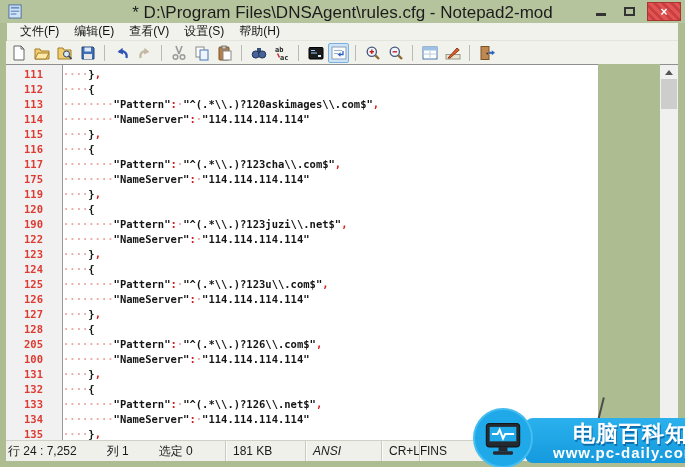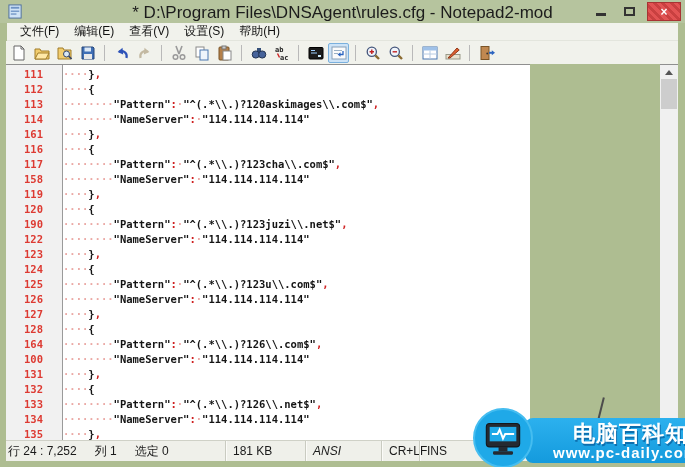--- a/index.html
+++ b/index.html
@@ -31,21 +31,21 @@
   
   .toolbar { position:absolute; left:1px; top:41px; width:683px; height:23px; background:#f1f2ec;
              display:flex; align-items:center; padding-left:6px; }
   .tb-btn { width:21px; height:20px; display:flex; align-items:center; justify-content:center;
             border:1px solid transparent; border-radius:2px; margin:16px 1px; }
   .tb-btn.pressed { background:#cde3f7; border-color:#7ab0de; }
   .tb-btn svg { width:16px; height:16px; display:block; }
   .tb-sep { width:1px; height:16px; background:#b9b9b9; margin:0 5px; }
 
   
-  .editor { position:absolute; left:6px; top:64px; width:524px; height:376px; background:#fff;
+  .editor { position:absolute; left:6px; top:64px; width:592px; height:376px; background:#fff;
             border-top:1px solid #8f8f8f; overflow:hidden; }
   .gutter-bg { position:absolute; left:0; top:0; width:57px; height:100%; background:#f1f1f1;
                border-right:1px solid #9a9a9a; }
   .lines { position:absolute; left:0; top:2px; width:100%;
            font-family:"DejaVu Sans Mono", monospace; font-size:10.5px; font-weight:700; }
   .row { display:flex; height:15px; line-height:15px; white-space:pre; }
   .ln { width:47px; text-align:right; padding-right:10px; color:#dd3a32; flex:none; }
   .code { padding-left:10px; color:#141414; }
   .sg-w { color:#eba8a4; }
   .sg-p { color:#cf2020; }
@@ -54,21 +54,21 @@
   
   .vscroll { position:absolute; left:660px; top:64px; width:18px; height:376px; background:#f0f0f0;
              border-top:1px solid #8f8f8f; }
   .vs-up { position:absolute; left:0; top:0; width:18px; height:15px; display:flex; align-items:center; justify-content:center; }
   .vs-up .tri { width:0; height:0; border-left:4px solid transparent; border-right:4px solid transparent; border-bottom:5px solid #555; }
   .vs-thumb { position:absolute; left:1px; top:14px; width:16px; height:30px; background:#cdcdcd; }
 
   
   .statusbar { position:absolute; left:1px; top:440px; width:678px; height:21px; background:#eff0ea;
                border-top:1px solid #cfd1c7; display:flex; align-items:center; font-size:12px; color:#1a1a1a; }
-  .sb-left { width:224px; padding-left:7px; display:flex; gap:0; flex:none; }
+  .sb-left { width:224px; padding-left:7px; display:flex; gap:12px; flex:none; }
   .sb-left span { margin-right:18px; white-space:nowrap; }
   .sb-field { height:100%; display:flex; align-items:center; padding-left:7px;
               border-left:1px solid #c9cbc1; box-shadow:inset 1px 0 0 #fbfbf8; flex:none; white-space:nowrap; }
   .sb-size { width:80px; } .sb-enc { width:76px;font-style:italic; } .sb-eol { width:38px; } .sb-ins { width:30px; }
 
   .frame-bottom { position:absolute; left:0; top:461px; width:685px; height:6px; background:#aebd91; }
   .frame-right { position:absolute; left:678px; top:23px; width:7px; height:444px; background:#aebd91; }
   .frame-left { position:absolute; left:0; top:23px; width:6px; height:444px; background:#aebd91; }
 
   
@@ -288,35 +288,35 @@
       </div>
     </div>
 
   <div class="editor">
     <div class="gutter-bg"></div>
     <div class="lines">
         <div class="row"><span class="ln">111</span><span class="code"><span class="sg-w">····</span><span class="sg-t">}</span><span class="sg-p">,</span></span></div>
         <div class="row"><span class="ln">112</span><span class="code"><span class="sg-w">····</span><span class="sg-t">{</span></span></div>
         <div class="row"><span class="ln">113</span><span class="code"><span class="sg-w">········</span><span class="sg-t">"Pattern"</span><span class="sg-p">:</span><span class="sg-w">·</span><span class="sg-t">"^(.*\\.)?120askimages\\.com$"</span><span class="sg-p">,</span></span></div>
         <div class="row"><span class="ln">114</span><span class="code"><span class="sg-w">········</span><span class="sg-t">"NameServer"</span><span class="sg-p">:</span><span class="sg-w">·</span><span class="sg-t">"114.114.114.114"</span></span></div>
-        <div class="row"><span class="ln">161</span><span class="code"><span class="sg-w">····</span><span class="sg-t">}</span><span class="sg-p">,</span></span></div>
+        <div class="row"><span class="ln">115</span><span class="code"><span class="sg-w">····</span><span class="sg-t">}</span><span class="sg-p">,</span></span></div>
         <div class="row"><span class="ln">116</span><span class="code"><span class="sg-w">····</span><span class="sg-t">{</span></span></div>
         <div class="row"><span class="ln">117</span><span class="code"><span class="sg-w">········</span><span class="sg-t">"Pattern"</span><span class="sg-p">:</span><span class="sg-w">·</span><span class="sg-t">"^(.*\\.)?123cha\\.com$"</span><span class="sg-p">,</span></span></div>
-        <div class="row"><span class="ln">158</span><span class="code"><span class="sg-w">········</span><span class="sg-t">"NameServer"</span><span class="sg-p">:</span><span class="sg-w">·</span><span class="sg-t">"114.114.114.114"</span></span></div>
+        <div class="row"><span class="ln">175</span><span class="code"><span class="sg-w">········</span><span class="sg-t">"NameServer"</span><span class="sg-p">:</span><span class="sg-w">·</span><span class="sg-t">"114.114.114.114"</span></span></div>
         <div class="row"><span class="ln">119</span><span class="code"><span class="sg-w">····</span><span class="sg-t">}</span><span class="sg-p">,</span></span></div>
         <div class="row"><span class="ln">120</span><span class="code"><span class="sg-w">····</span><span class="sg-t">{</span></span></div>
         <div class="row"><span class="ln">190</span><span class="code"><span class="sg-w">········</span><span class="sg-t">"Pattern"</span><span class="sg-p">:</span><span class="sg-w">·</span><span class="sg-t">"^(.*\\.)?123juzi\\.net$"</span><span class="sg-p">,</span></span></div>
         <div class="row"><span class="ln">122</span><span class="code"><span class="sg-w">········</span><span class="sg-t">"NameServer"</span><span class="sg-p">:</span><span class="sg-w">·</span><span class="sg-t">"114.114.114.114"</span></span></div>
         <div class="row"><span class="ln">123</span><span class="code"><span class="sg-w">····</span><span class="sg-t">}</span><span class="sg-p">,</span></span></div>
         <div class="row"><span class="ln">124</span><span class="code"><span class="sg-w">····</span><span class="sg-t">{</span></span></div>
         <div class="row"><span class="ln">125</span><span class="code"><span class="sg-w">········</span><span class="sg-t">"Pattern"</span><span class="sg-p">:</span><span class="sg-w">·</span><span class="sg-t">"^(.*\\.)?123u\\.com$"</span><span class="sg-p">,</span></span></div>
         <div class="row"><span class="ln">126</span><span class="code"><span class="sg-w">········</span><span class="sg-t">"NameServer"</span><span class="sg-p">:</span><span class="sg-w">·</span><span class="sg-t">"114.114.114.114"</span></span></div>
         <div class="row"><span class="ln">127</span><span class="code"><span class="sg-w">····</span><span class="sg-t">}</span><span class="sg-p">,</span></span></div>
         <div class="row"><span class="ln">128</span><span class="code"><span class="sg-w">····</span><span class="sg-t">{</span></span></div>
-        <div class="row"><span class="ln">164</span><span class="code"><span class="sg-w">········</span><span class="sg-t">"Pattern"</span><span class="sg-p">:</span><span class="sg-w">·</span><span class="sg-t">"^(.*\\.)?126\\.com$"</span><span class="sg-p">,</span></span></div>
+        <div class="row"><span class="ln">205</span><span class="code"><span class="sg-w">········</span><span class="sg-t">"Pattern"</span><span class="sg-p">:</span><span class="sg-w">·</span><span class="sg-t">"^(.*\\.)?126\\.com$"</span><span class="sg-p">,</span></span></div>
         <div class="row"><span class="ln">100</span><span class="code"><span class="sg-w">········</span><span class="sg-t">"NameServer"</span><span class="sg-p">:</span><span class="sg-w">·</span><span class="sg-t">"114.114.114.114"</span></span></div>
         <div class="row"><span class="ln">131</span><span class="code"><span class="sg-w">····</span><span class="sg-t">}</span><span class="sg-p">,</span></span></div>
         <div class="row"><span class="ln">132</span><span class="code"><span class="sg-w">····</span><span class="sg-t">{</span></span></div>
         <div class="row"><span class="ln">133</span><span class="code"><span class="sg-w">········</span><span class="sg-t">"Pattern"</span><span class="sg-p">:</span><span class="sg-w">·</span><span class="sg-t">"^(.*\\.)?126\\.net$"</span><span class="sg-p">,</span></span></div>
         <div class="row"><span class="ln">134</span><span class="code"><span class="sg-w">········</span><span class="sg-t">"NameServer"</span><span class="sg-p">:</span><span class="sg-w">·</span><span class="sg-t">"114.114.114.114"</span></span></div>
         <div class="row"><span class="ln">135</span><span class="code"><span class="sg-w">····</span><span class="sg-t">}</span><span class="sg-p">,</span></span></div>
       </div>
   </div>
 
   <div class="vscroll">

